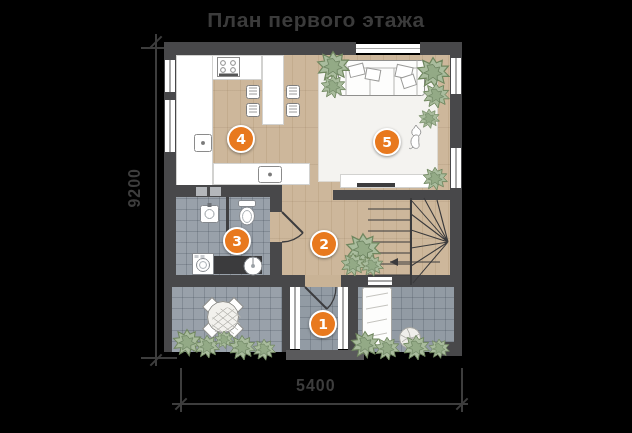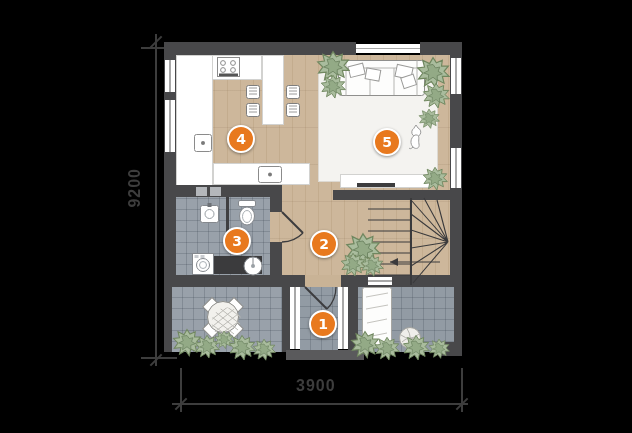--- a/index.html
+++ b/index.html
@@ -54,20 +54,21 @@
     position:absolute;color:#3d3d3d;font-size:16px;letter-spacing:1px;z-index:2;
     font-weight:600;
   }
   .dim-label.vert{writing-mode:vertical-rl;transform:rotate(180deg);}
 </style>
 </head>
 <body>
 
 <div id="stage">
 
+  <div class="title">План первого этажа</div>
 
   <svg width="0" height="0">
     <defs>
       <symbol id="plant-symbol" viewBox="0 0 40 40">
         <path d="M20 2 L24 8 L31 5 L30 12 L38 12 L33 18 L39 24 L31 24 L33 32 L25 28 L23 37 L18 30 L10 35 L12 26 L3 27 L8 20 L2 14 L10 13 L8 5 L16 9 Z" fill="#a9bc9d" stroke="#70875f" stroke-width="1.4"></path>
         <path d="M20 10 L23 14 L28 13 L26 18 L31 21 L25 23 L25 29 L20 25 L14 29 L15 22 L9 20 L15 17 L13 11 Z" fill="#93aa86" stroke="#6b8260" stroke-width="1"></path>
       </symbol>
     </defs>
   </svg>
 
@@ -346,15 +347,15 @@
   <div class="tick" style="left:148px;top:359px"></div>
   <div class="dim-line" style="left:141px;top:47px;width:36px;height:1.5px"></div>
   <div class="dim-line" style="left:141px;top:357px;width:36px;height:1.5px"></div>
   <div class="dim-label vert" style="left:126px;top:168px">9200</div>
 
   <div class="dim-line" style="left:172px;top:403px;width:296px;height:1.5px"></div>
   <div class="dim-line" style="left:180px;top:368px;width:1.5px;height:44px"></div>
   <div class="dim-line" style="left:461px;top:368px;width:1.5px;height:44px"></div>
   <div class="tick" style="left:173px;top:403px"></div>
   <div class="tick" style="left:454px;top:403px"></div>
-  <div class="dim-label" style="left:296px;top:377px">3900</div>
+  <div class="dim-label" style="left:296px;top:377px">5400</div>
 
 </div>
 
 </body></html>

